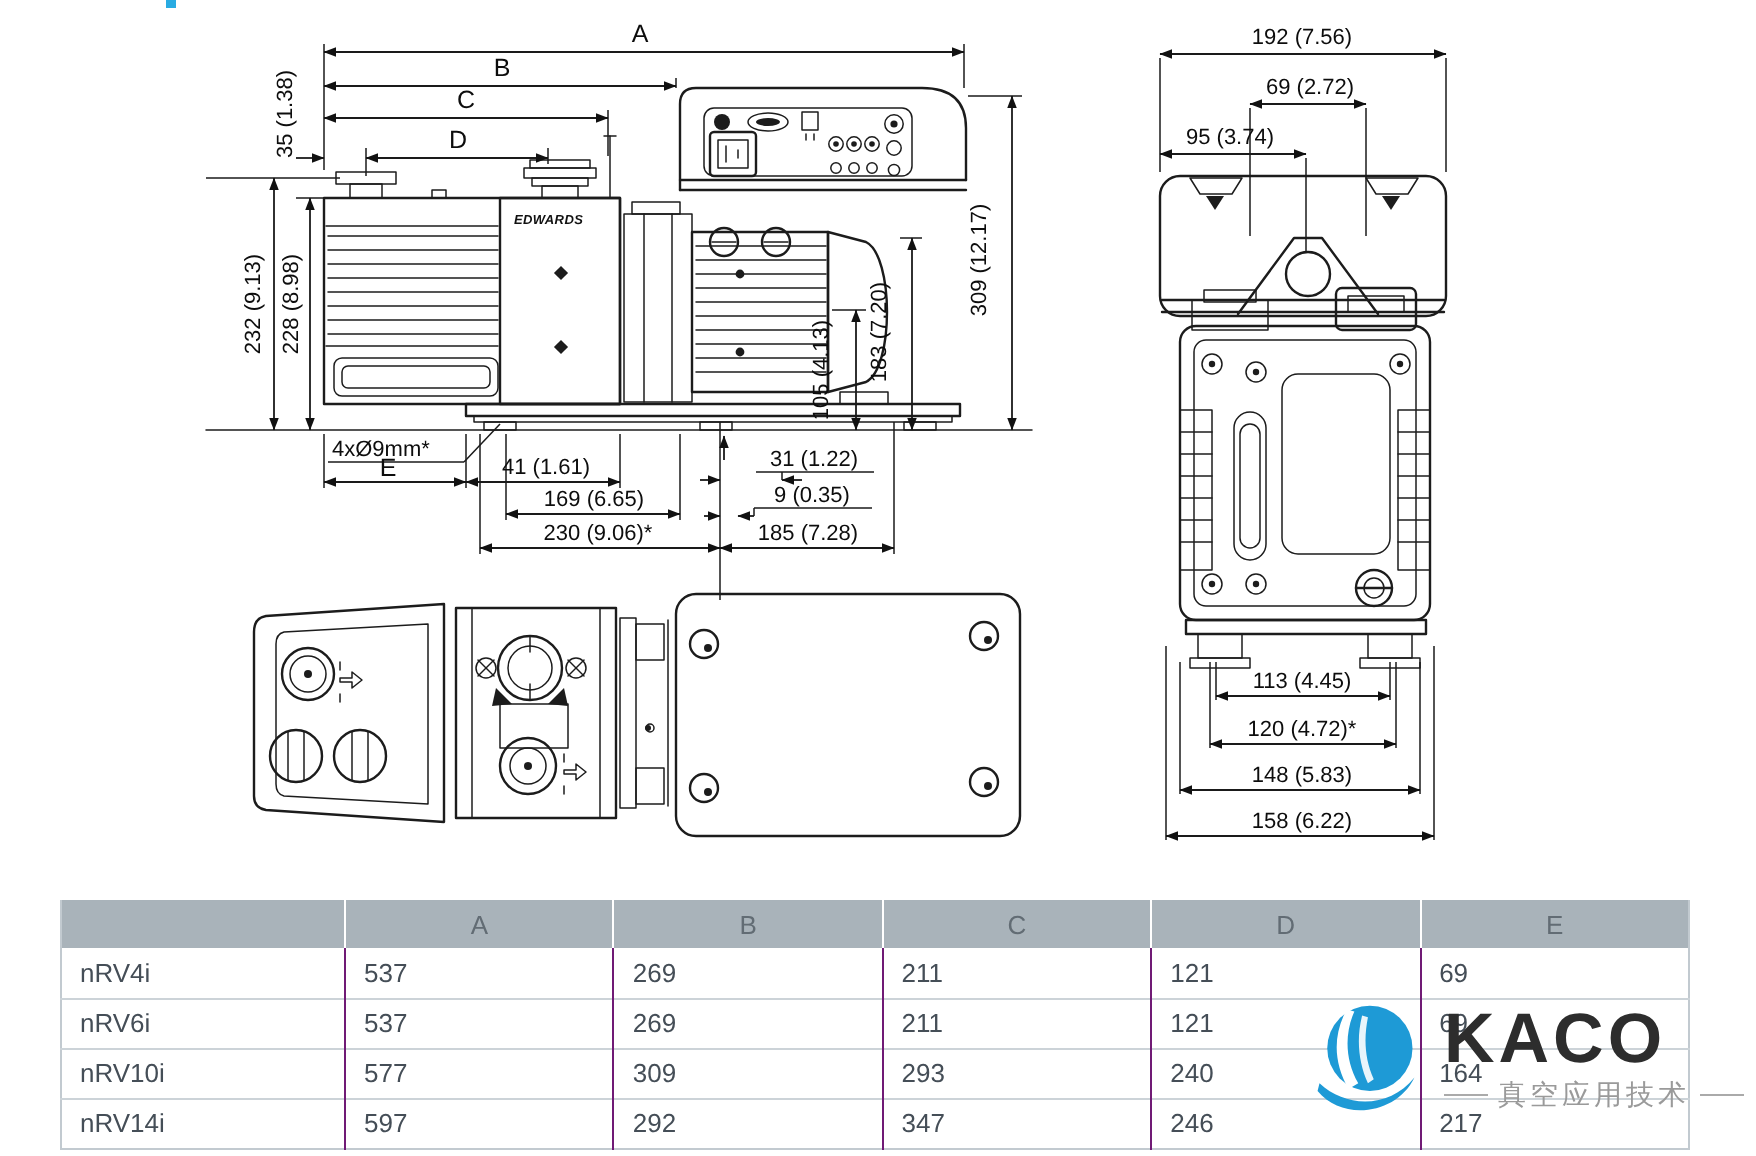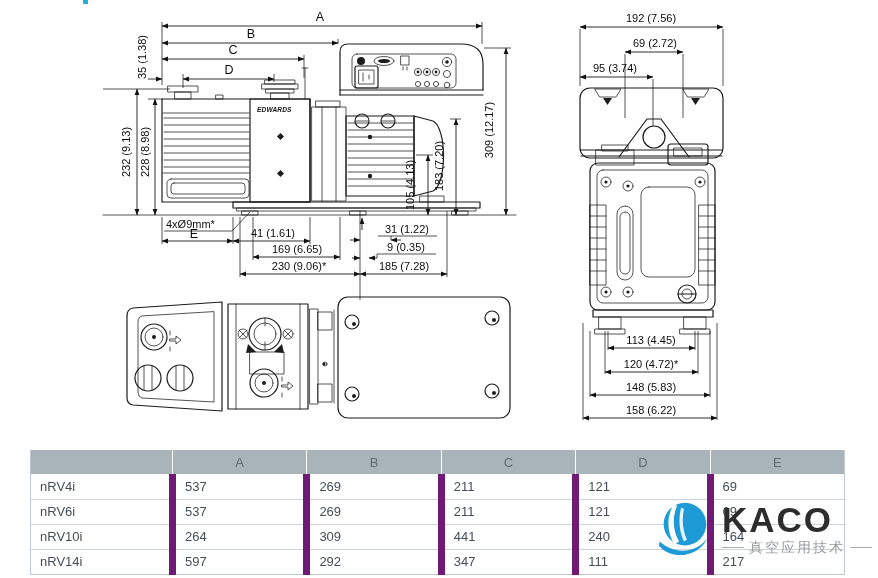--- a/index.html
+++ b/index.html
@@ -22,21 +22,21 @@
   #accent-dot { position:absolute; left:83px; top:0; width:5px; height:4px; }
 
   
   #dims-table-wrap { position:absolute; left:30px; top:450px; width:815px; }
   table { width:100%; border-collapse:collapse; table-layout:fixed;
           font-size:13px; color:#454e57; border:1px solid #c2cad0; border-top:none; }
   thead th { background:#a9b3ba; color:#626c74; font-weight:normal; text-align:center;
              height:24px; border-left:1px solid #fff; font-size:13px; }
   thead th:first-child { border-left:none; width:142px; }
   tbody td { height:25px; padding-left:9px; background:#fff;
-             border-top:1px solid #ccd3d8; border-left:7px solid #701a75; }
+             border-top:1px solid #ccd3d8; border-left:1px solid #701a75; }
   tbody td:first-child { border-left:none; }
   tbody tr:first-child td { border-top:none;margin-left:16px; }
 
   
   #kaco-logo { position:absolute; left:652px; top:492px; width:216px; height:74px;
                display:flex; align-items:center; z-index:5; }
   #kaco-sail { width:62px; height:68px; flex:0 0 auto; }
   #kaco-text-col { display:flex; flex-direction:column; align-items:flex-start; margin-left:8px; }
   #kaco-name { font-size:35px; font-weight:bold; color:#2d2d2d; letter-spacing:2px; line-height:1; }
   #kaco-sub { display:flex; align-items:center; gap:5px; margin-top:2px;
@@ -425,32 +425,32 @@
           <tr>
             <td>nRV6i</td>
             <td>537</td>
             <td>269</td>
             <td>211</td>
             <td>121</td>
             <td>69</td>
           </tr>
           <tr>
             <td>nRV10i</td>
-            <td>264</td>
+            <td>577</td>
             <td>309</td>
-            <td>441</td>
+            <td>293</td>
             <td>240</td>
             <td>164</td>
           </tr>
           <tr>
             <td>nRV14i</td>
             <td>597</td>
             <td>292</td>
             <td>347</td>
-            <td>111</td>
+            <td>246</td>
             <td>217</td>
           </tr>
         </tbody>
       </table>
   </div>
 
   <div id="kaco-logo">
     <svg id="kaco-sail" viewBox="0 0 64 64">
       <circle cx="34" cy="27" r="22" fill="#1e9ad6"></circle>
       <path d="M22,7 C15,20 15,34 23,48 L28,45 C21,33 21,19 26,8 Z" fill="#ffffff"></path>

